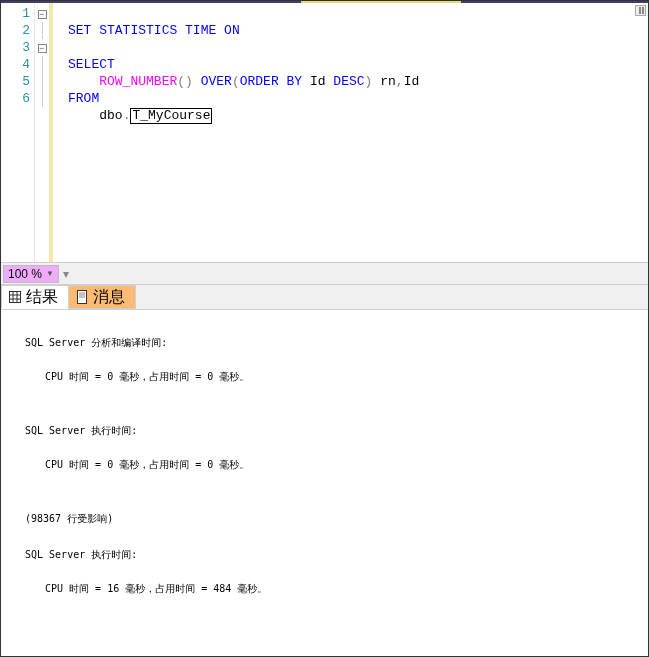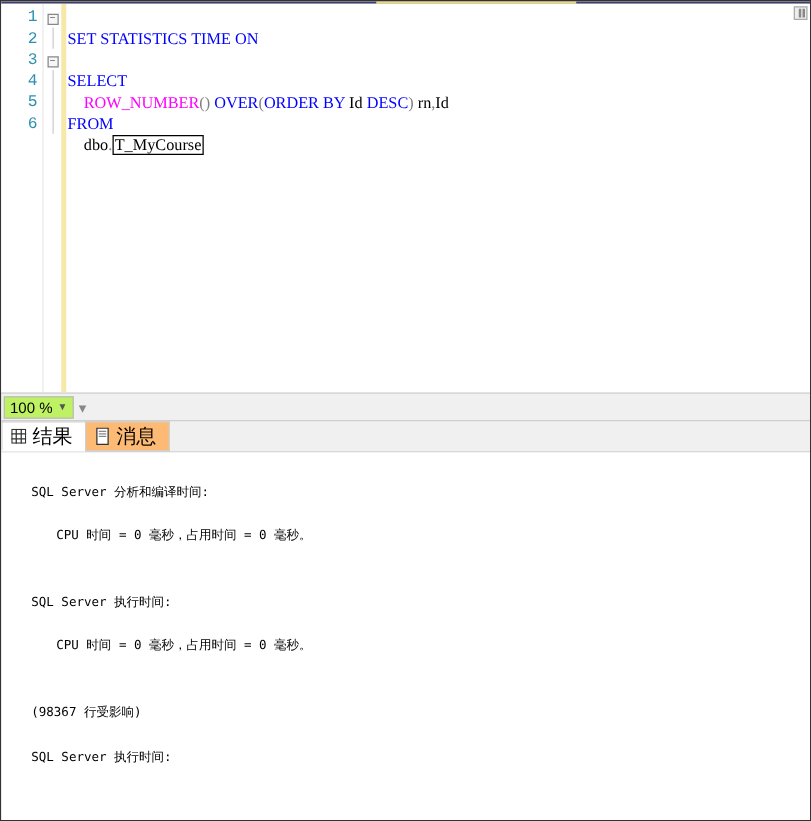--- a/index.html
+++ b/index.html
@@ -60,26 +60,25 @@
   }
   .fold-line {
     width: 1px; height: 17px; background: #ccc; margin: 0 auto;
   }
   .marker-col {
     width: 4px;
     background: #f5e8a8;
   }
   .code {
     flex: 1;
-    padding: 2px 1px;
+    padding: 2px 15px;
     white-space: pre;
     line-height: 17px;
     overflow: auto;
     position: relative;
-    font-family: Liberation Serif, serif;
   }
   .kw  { color: #0000ff; }
   .fn  { color: #ff00ff; }
   .op  { color: #808080; }
   .id  { color: #000; }
   .cursor-box {
     border: 1px solid #000;
     padding: 0 1px;
     display: inline-block;
     line-height: 14px;
@@ -89,21 +88,21 @@
     background: #f0f0f0;
     border-top: 1px solid #cfcfcf;
     display: flex;
     align-items: center;
     font-family: 'Segoe UI', Tahoma, sans-serif;
     font-size: 12px;
   }
   .zoom-select {
     padding: 1px 4px;
     border: 1px solid #bbb;
-    background: #bef264;
+    background: #f0abfc;
     margin: 0 2px;
     height: 18px;
     display: flex;
     align-items: center;
     text-align: right;
   }
   .zoom-select .caret {
     margin-left: 4px;
     font-size: 8px;
     color: #555;
@@ -252,13 +251,14 @@
 <div class="output">
 <span>SQL Server 分析和编译时间:</span>
 <span class="indent">CPU 时间 = 0 毫秒，占用时间 = 0 毫秒。</span>
 
 <span>SQL Server 执行时间:</span>
 <span class="indent">CPU 时间 = 0 毫秒，占用时间 = 0 毫秒。</span>
 
 <span>(98367 行受影响)</span>
 
 <span>SQL Server 执行时间:</span>
+<span class="indent">CPU 时间 = 16 毫秒，占用时间 = 484 毫秒。</span>
 </div>
 
 </body></html>

